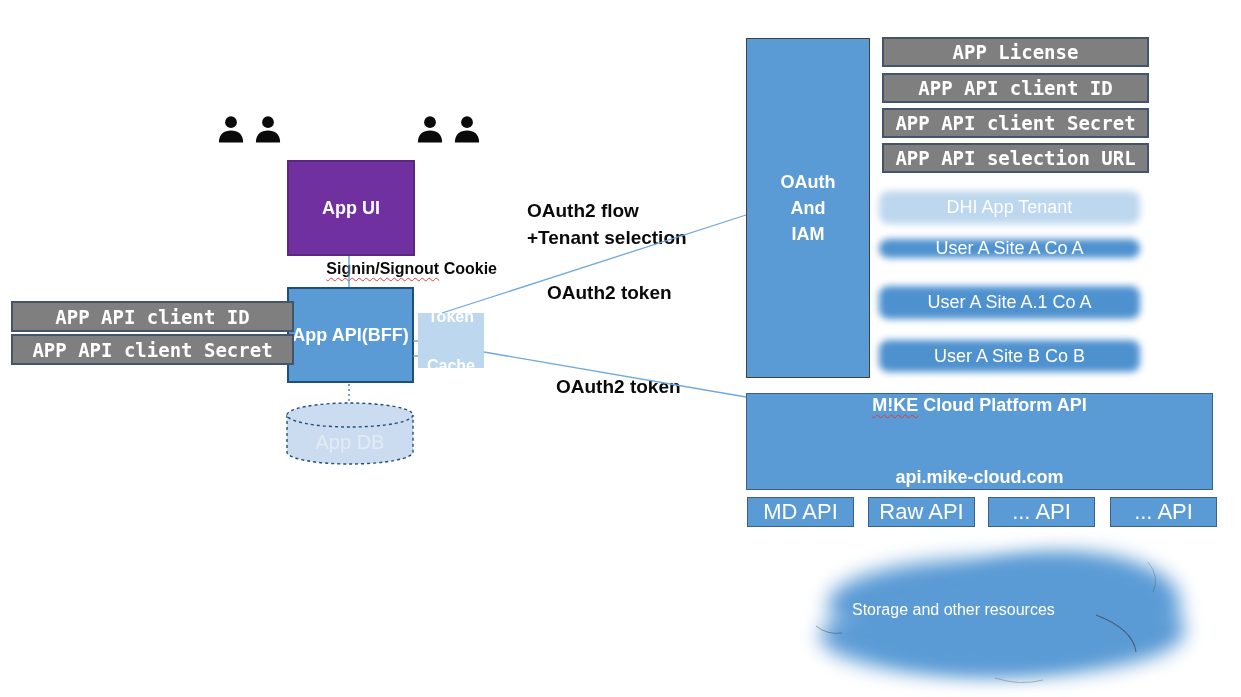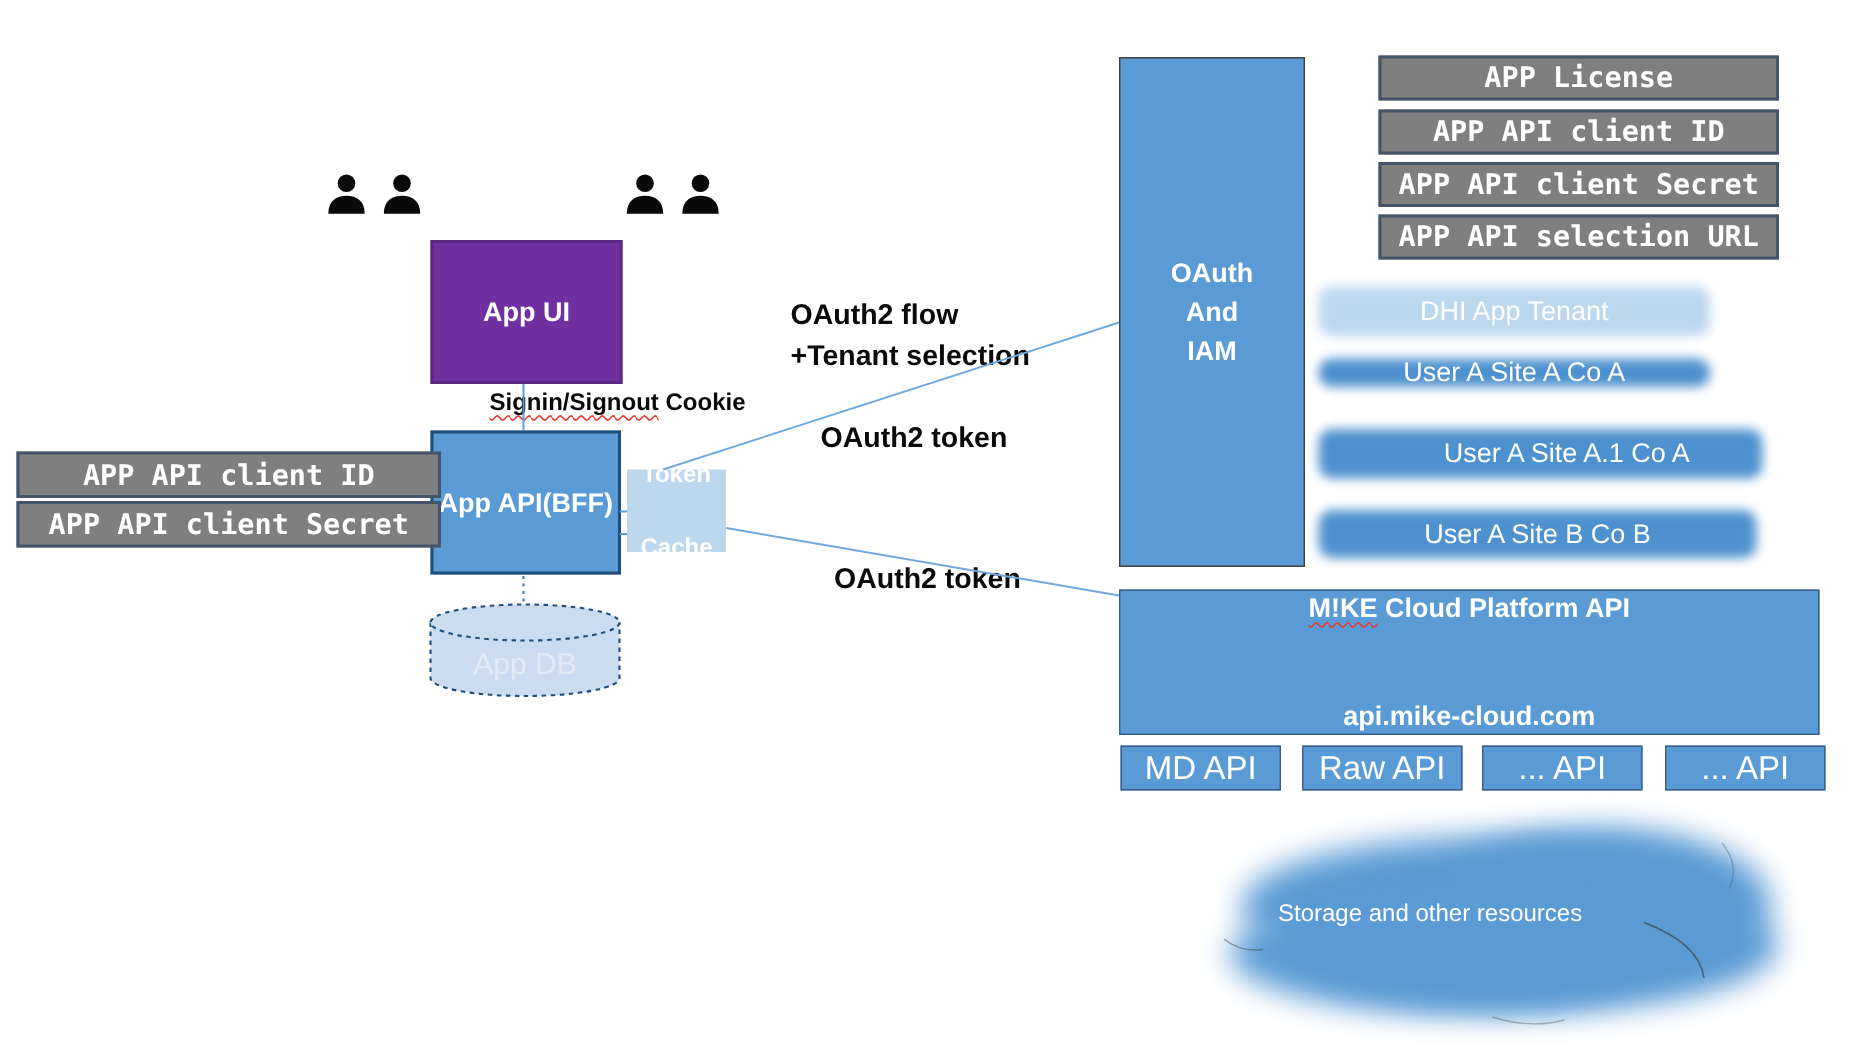--- a/index.html
+++ b/index.html
@@ -31,30 +31,30 @@
   .appdb-wrap{position:absolute;left:285px;top:400px;width:130px;height:70px;}
 
   
   .flow-label{position:absolute;font-weight:bold;font-size:19px;color:#0a0a0a;line-height:27px;white-space:nowrap;}
   .flow-1{left:527px;top:197px;}
   .flow-2{left:547px;top:279px;}
   .flow-3{left:556px;top:373px;}
 
   
   .oauth-iam{left:746px;top:38px;width:124px;height:340px;background:#5B9BD5;border:1.5px solid #404040;color:#fff;font-weight:bold;font-size:18px;flex-direction:column;line-height:26px;}
-  .cfg{left:882px;width:263px;height:26px;font-size:19px;margin-left:37px;}
+  .cfg{left:882px;width:263px;height:26px;font-size:19px;}
   .cfg-0{top:37px;} .cfg-1{top:73px;} .cfg-2{top:108px;} .cfg-3{top:143px;}
 
   .soft-box{position:absolute;display:flex;align-items:center;justify-content:center;text-align:center;color:#fff;font-size:18px;}
   .soft-box::before{content:"";position:absolute;inset:-2px;border-radius:9px;filter:blur(3.5px);background:var(--c);}
   .soft-box span{position:relative;z-index:1;}
   .tenant{left:881px;top:193px;width:257px;height:29px;--c:#BDD7EE;color:rgba(255,255,255,0.96);}
   .site1{left:881px;top:241px;width:257px;height:15px;--c:#4E91CF;}
-  .site2{left:881px;top:288px;width:257px;height:29px;padding-left:35px;--c:#4E91CF;}
-  .site3{left:881px;top:342px;width:288px;height:28px;--c:#4E91CF;}
+  .site2{left:881px;top:288px;width:257px;height:29px;--c:#4E91CF;}
+  .site3{left:881px;top:342px;width:257px;height:28px;--c:#4E91CF;}
 
   .mike{left:746px;top:393px;width:467px;height:97px;background:#5B9BD5;border:1.5px solid #3A5F8A;color:#fff;flex-direction:column;font-size:18px;font-weight:bold;line-height:25px;gap:47px;}
   .sub-api{position:absolute;top:497px;height:28px;background:#5B9BD5;border:1.5px solid #3A5F8A;color:#fff;font-size:22px;display:flex;align-items:center;justify-content:center;}
   .sub-0{left:747px;width:105px;} .sub-1{left:868px;width:105px;} .sub-2{left:988px;width:105px;} .sub-3{left:1110px;width:105px;}
 
   
   .cloud-layer{position:absolute;background:#5B9BD5;border-radius:50%;filter:blur(10px);}
   .cl-1{left:828px;top:558px;width:330px;height:92px;}
   .cl-2{left:865px;top:586px;width:320px;height:88px;}
   .cl-3{left:955px;top:552px;width:225px;height:100px;}

